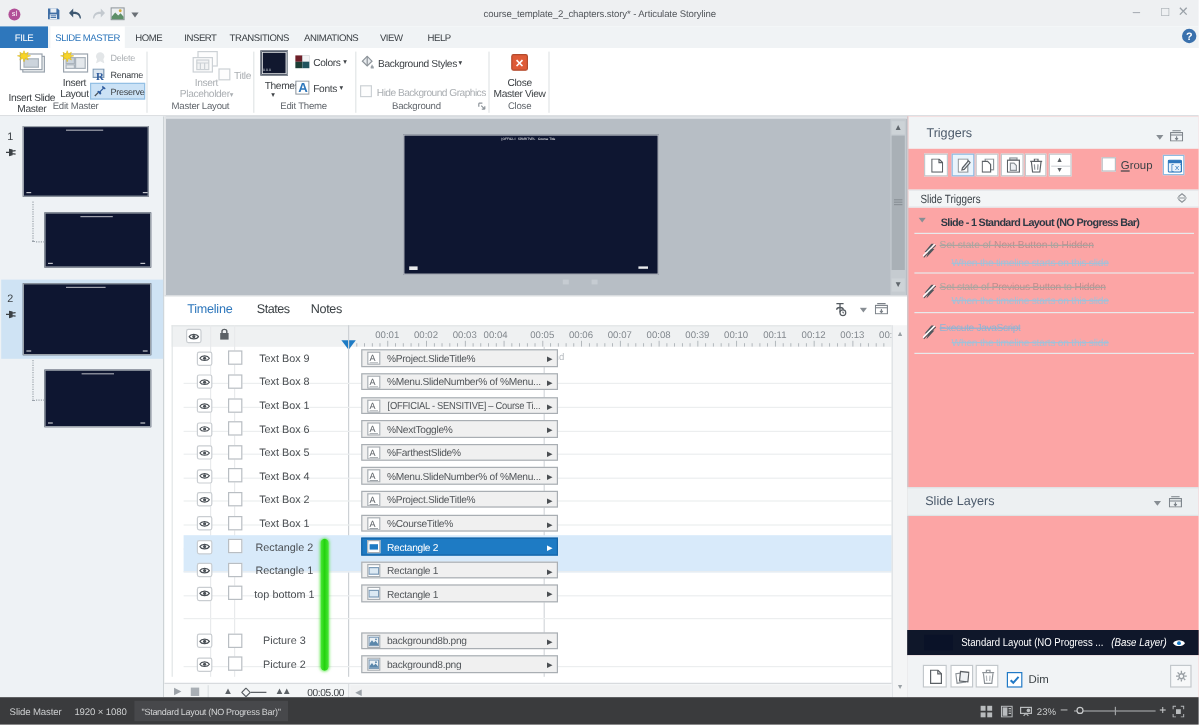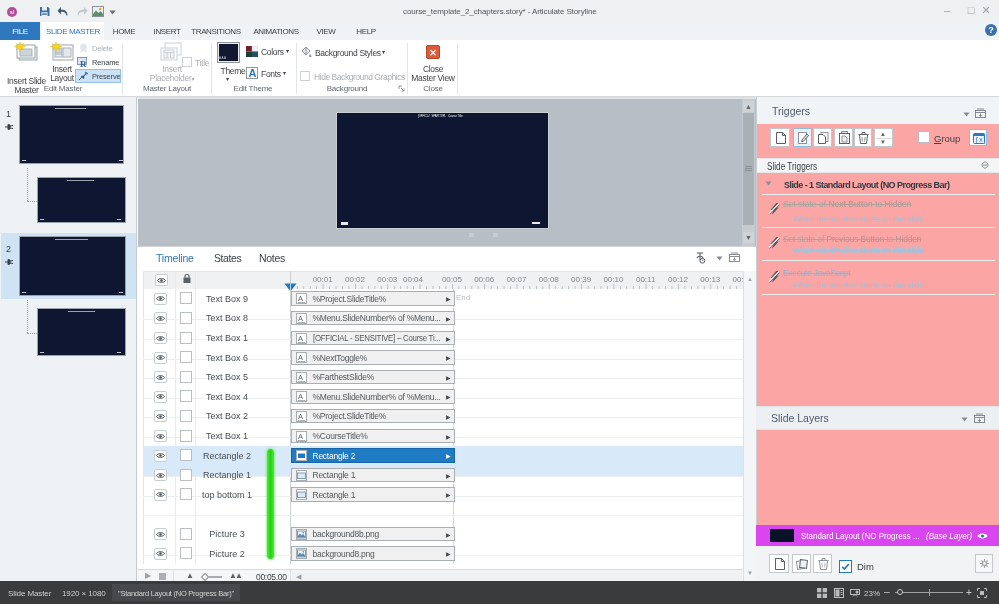--- a/index.html
+++ b/index.html
@@ -606,21 +606,21 @@
       </svg>
   <div class="abs" style="left:92px;top:1px;font-size:8px;color:#5c6166;letter-spacing:-2px;">▲▲</div>
   <div class="abs" style="left:119px;top:2px;font-size:8.5px;letter-spacing:-0.3px;color:#3f4347;">00:05.00</div>
   <div class="abs" style="left:153px;top:0px;width:1px;height:13.5px;background:#dde0e3;"></div>
   <div class="abs" style="left:155px;top:1px;width:450px;height:11px;background:#f0f1f2;">
    <div class="abs" style="left:4px;top:2px;font-size:7px;color:#9ba1a7;">◀</div>
   </div>
  </div>
 </div>
 <style>
-.trow { position:absolute; left:6px; width:600px; height:31px; border-bottom:1px solid #eceeef;padding-left:12px; }
+.trow { position:absolute; left:16px; width:600px; height:31px; border-bottom:1px solid #eceeef;padding-left:12px; }
 .trow.sel { background:#d8eafa; }
 .eyebox { width:13px; height:12px; border:1px solid #c9cdd1; border-radius:2px; background:#fff; display:flex; align-items:center; justify-content:center; }
 .trow .eyebox { position:absolute; left:11px; top:3.5px; }
 .trow .chk { position:absolute; left:37px; top:3px; width:12px; height:12px; border:1px solid #b9bec3; background:#fff; }
 .trow .rlab { position:absolute; left:44px; top:4.5px; width:80px; text-align:center; font-size:9px; color:#4a4e52; white-space:nowrap; }
 .bar { position:absolute; left:147.5px; top:2px; width:164px; height:14.5px; background:#f0f0f0; border:1px solid #a9aeb3; }
 .bar .baricon { position:absolute; left:4px; top:1px; width:11px; height:11px; background:#fff; border:1px solid #a9aeb3; display:flex; align-items:center; justify-content:center; }
 .bar .bartxt { position:absolute; left:21px; top:1.5px; font-size:8.5px; color:#53575b; white-space:nowrap; letter-spacing:-0.25px; }
 .bar .bararrow { position:absolute; right:3px; top:3px; font-size:6px; color:#4a4e52; }
 .bar.selbar { background:#1e7bc4; border-color:#1565a8; }
@@ -721,21 +721,21 @@
  <div class="abs" style="left:0;top:309px;width:243px;height:24px;background:#edf0f2;border-top:1px solid #dfe3e5;border-bottom:1px solid #dfe3e5;"></div>
  <div class="abs" style="left:15px;top:315px;font-size:10.5px;color:#4c5a6b;">Slide Layers</div>
  <svg class="abs" style="left:205px;top:320px" width="7" height="5" viewBox="0 0 7 5">
       <path d="M0.5 0.5 L6.5 0.5 L3.5 4.5 Z" fill="#878d93"></path>
     </svg>
  <svg class="abs" style="left:218px;top:316px" width="11" height="10" viewBox="0 0 11 10">
       <rect x="0.5" y="2.5" width="10" height="7" fill="none" stroke="#7a8087" stroke-width="0.9"></rect>
       <path d="M0.5 4.5 L10.5 4.5 M2 1 L9 1" stroke="#7a8087" stroke-width="0.9"></path>
       <path d="M5.5 8.5 L5.5 5.5 M4.3 7 L5.5 8.5 L6.7 7" stroke="#7a8087" stroke-width="0.9" fill="none"></path>
     </svg>
- <div class="abs" style="left:0;top:428px;width:243px;height:21px;background:#d946ef;">
+ <div class="abs" style="left:0;top:428px;width:243px;height:21px;background:#0f172a;">
   <div class="abs" style="left:14px;top:4px;width:24px;height:13px;background:#0a1228;"></div>
   <div class="abs cond" style="left:45px;top:5px;font-size:9.5px;color:#fff;transform:scaleX(0.84);">Standard Layout (NO Progress ...</div>
   <div class="abs cond" style="left:169.5px;top:5px;font-size:9.5px;color:#fff;font-style:italic;transform:scaleX(0.85);">(Base Layer)</div>
   <svg class="abs" style="left:221px;top:7px" width="11" height="8" viewBox="0 0 11 8">
         <path d="M0.5 4 C2.5 0.8 8.5 0.8 10.5 4 C8.5 7.2 2.5 7.2 0.5 4 Z" fill="#fff"></path>
         <circle cx="5.5" cy="4" r="1.6" fill="#1278c8"></circle>
       </svg>
  </div>
  <div class="abs" style="left:0;top:449px;width:243px;height:35px;background:#f1f3f5;"></div>
  <div class="tbtn" style="left:13px;top:457px;width:20px;height:19px;"><svg style="margin:3px 0 0 4.5px" width="10" height="12" viewBox="0 0 10 12">

